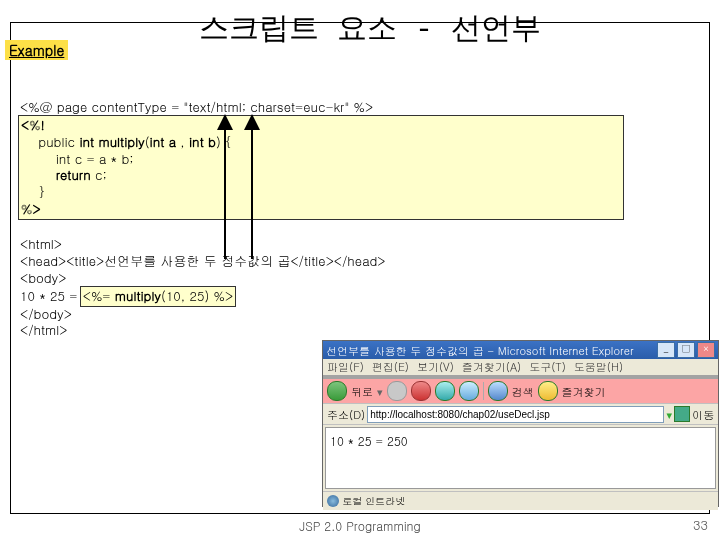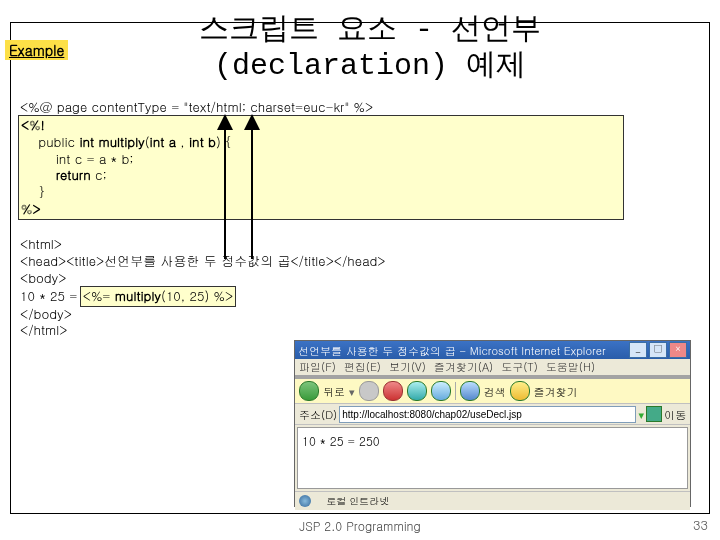--- a/index.html
+++ b/index.html
@@ -4,49 +4,48 @@
 <style>
 body{margin:0;padding:0;font-family:Gulim,Arial,sans-serif;background:#fff;width:720px;height:540px;position:relative;overflow:hidden}
 .frame{position:absolute;left:10px;top:22px;width:698px;height:490px;border:1px solid #000}
 .example-label{position:absolute;left:5px;top:40px;background:#fde047;padding:0 4px;font-size:14px;font-weight:bold;text-decoration:underline;z-index:2}
 .title{position:absolute;left:100px;top:12px;width:540px;text-align:center;font-size:30px;font-family:Liberation Mono, monospace;line-height:1.2}
 .code{position:absolute;left:20px;top:82px;width:680px;font-family:Gulim,Arial,sans-serif;font-size:13px;line-height:1.3}
 .hl{background:#FFFFCC;border:1px solid #333;display:inline-block;padding:1px 2px;margin:-1px -2px}
 .pre{white-space:pre}
 .bold{font-weight:bold}
 svg.arrows{position:absolute;left:0;top:0;pointer-events:none}
-.browser{position:absolute;left:294px;top:340px;width:395px;height:165px;border:1px solid #666;background:#ECE9D8;font-size:11px}
+.browser{position:absolute;left:322px;top:340px;width:395px;height:165px;border:1px solid #666;background:#ECE9D8;font-size:11px}
 .browser .titlebar{height:18px;background:linear-gradient(#3B72C5,#2A5DAA);color:#fff;display:flex;align-items:center;padding:0 3px;font-size:11px}
 .browser .titlebar .t{flex:1;white-space:nowrap;overflow:hidden}
 .wbtn{width:16px;height:14px;background:#D6E6F8;border:1px solid #3A6EA5;color:#000;text-align:center;line-height:12px;font-size:9px;margin-left:2px}
 .menubar{height:16px;background:#ECE9D8;border-bottom:4px solid #a3a3a3;display:flex;gap:8px;padding:0 4px;align-items:flex-start;color:#333}
-.toolbar{height:24px;background:#fef9c3;border-bottom:1px solid #C0C0C0;display:flex;align-items:center;gap:4px;padding:0 4px}
+.toolbar{height:24px;background:#fca5a5;border-bottom:1px solid #C0C0C0;display:flex;align-items:center;gap:4px;padding:0 4px}
 .tb-ico{width:18px;height:18px;border-radius:9px;background:linear-gradient(#7CC47C,#3A9B3A);border:1px solid #2B7A2B;display:inline-block}
 .tb-ico.gray{background:#C8C8C8;border-color:#999}
 .tb-ico.red{background:linear-gradient(#E88,#C33);border-color:#933}
 .tb-sep{width:1px;height:18px;background:#AAA}
 .addr{height:20px;background:#ECE9D8;border-bottom:1px solid #C0C0C0;display:flex;align-items:center;padding:0 4px;gap:2px}
 .addr input{flex:1;height:15px;font-size:10px;border:1px solid #7F9DB9;padding:0 2px}
 .addr .go{width:14px;height:14px;background:#4A8;border:1px solid #2B7A2B}
 .content{background:#fff;height:52px;border:1px solid #999;margin:2px;padding:4px;font-size:12px;font-family:Gulim}
 .status{height:18px;background:#ECE9D8;border-top:1px solid #C0C0C0;display:flex;align-items:center;padding:0 4px;font-size:10px}
 .status .s1{flex:1}
-.status .intra{display:flex;align-items:center;gap:15px}
+.status .intra{display:flex;align-items:center;gap:3px}
 .globe{width:12px;height:12px;background:radial-gradient(#8BD,#369);border-radius:6px}
 .footer{position:absolute;left:0;bottom:6px;width:720px;text-align:center;font-size:12px;color:#444}
 .pagenum{position:absolute;right:12px;bottom:6px;font-size:13px;color:#555}
 </style>
 </head>
 <body>
 
 <div class="frame"></div>
 <div class="example-label">Example</div>
 <div class="title">
   <span>스크립트 요소 - 선언부</span><br>
-  <span>(declaration) 예제</span>
 </div>
 
 <div class="code pre">
 <span>&lt;%@ page contentType = "text/html; charset=euc-kr" %&gt;</span>
 <span class="hl" style="display:block;width:600px"><span class="bold">&lt;%!</span>
 <span>    public </span><span class="bold">int multiply</span><span>(</span><span class="bold">int a</span><span> , </span><span class="bold">int b</span><span>) {</span>
 <span>        int c = a * b;</span>
 <span>        </span><span class="bold">return</span><span> c;</span>
 <span>    }</span>
 <span class="bold">%&gt;</span></span>

